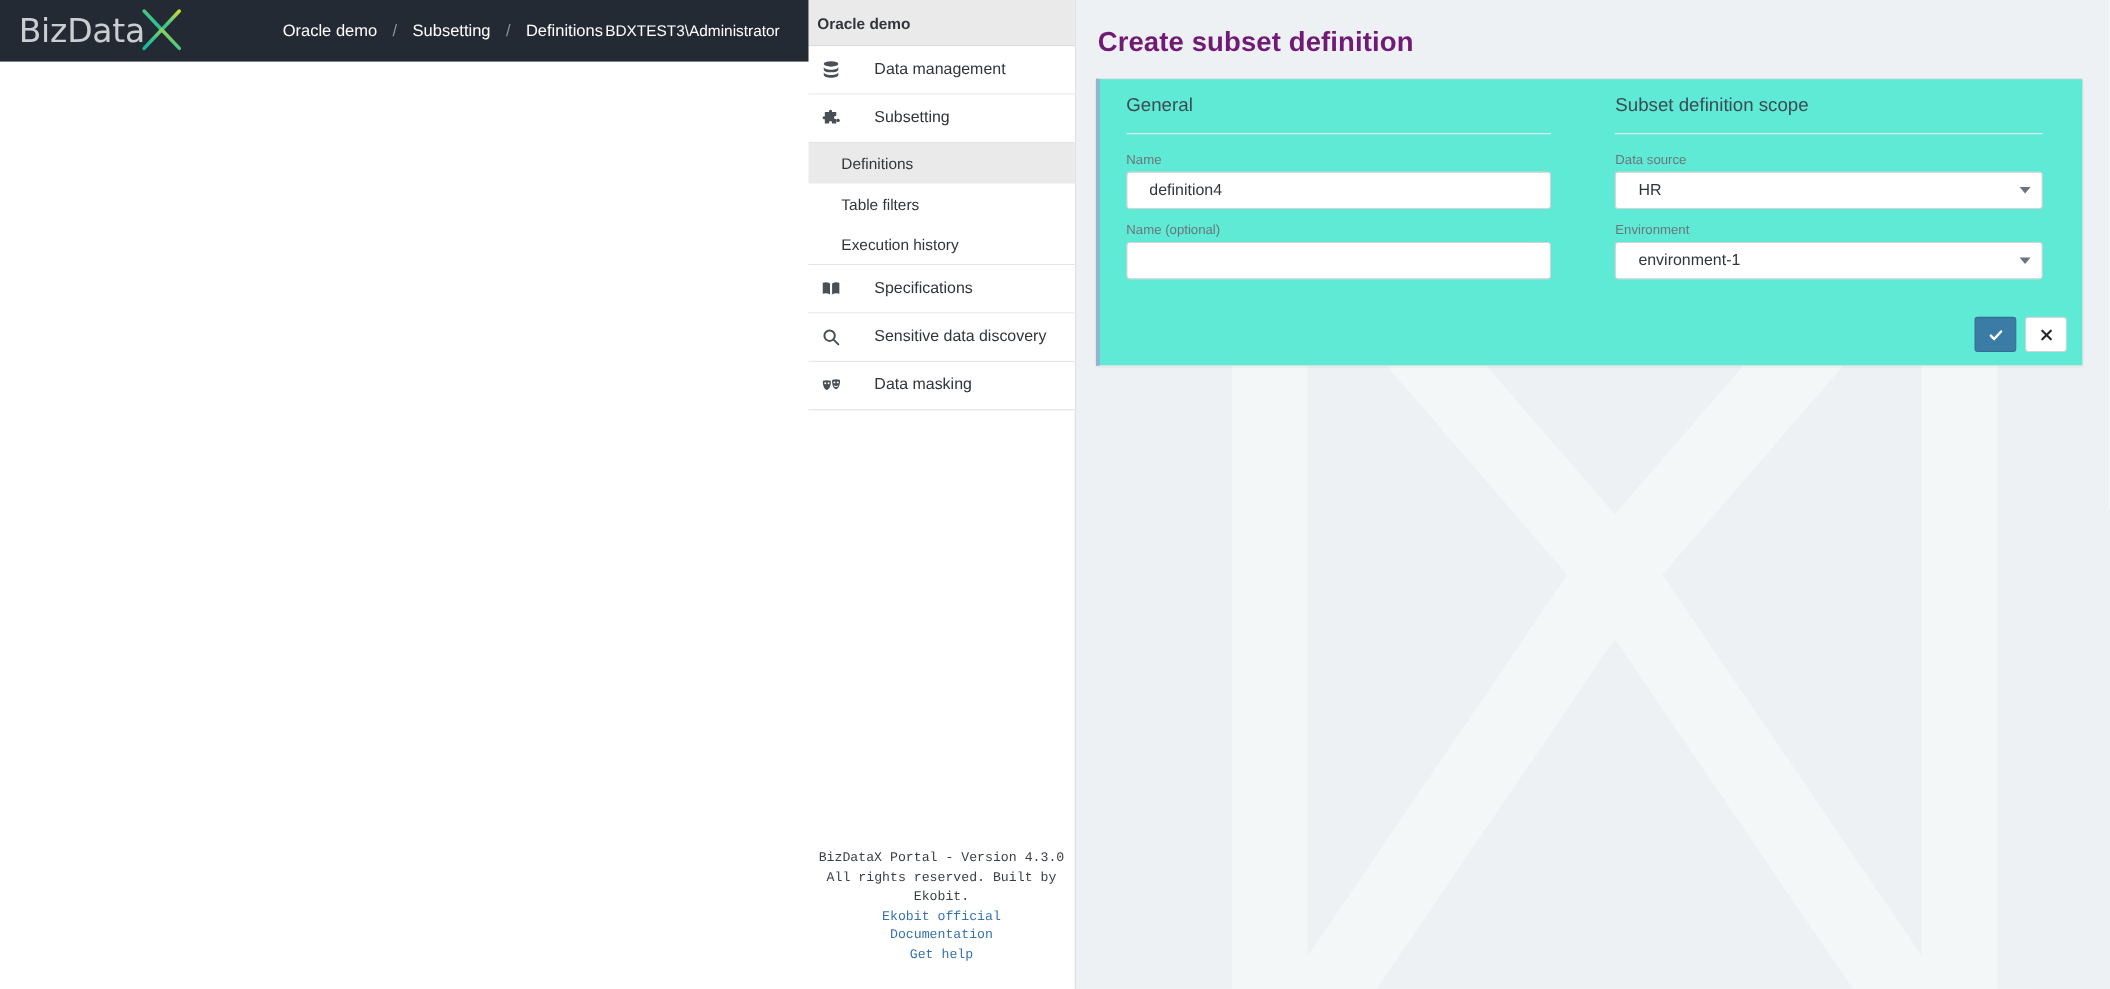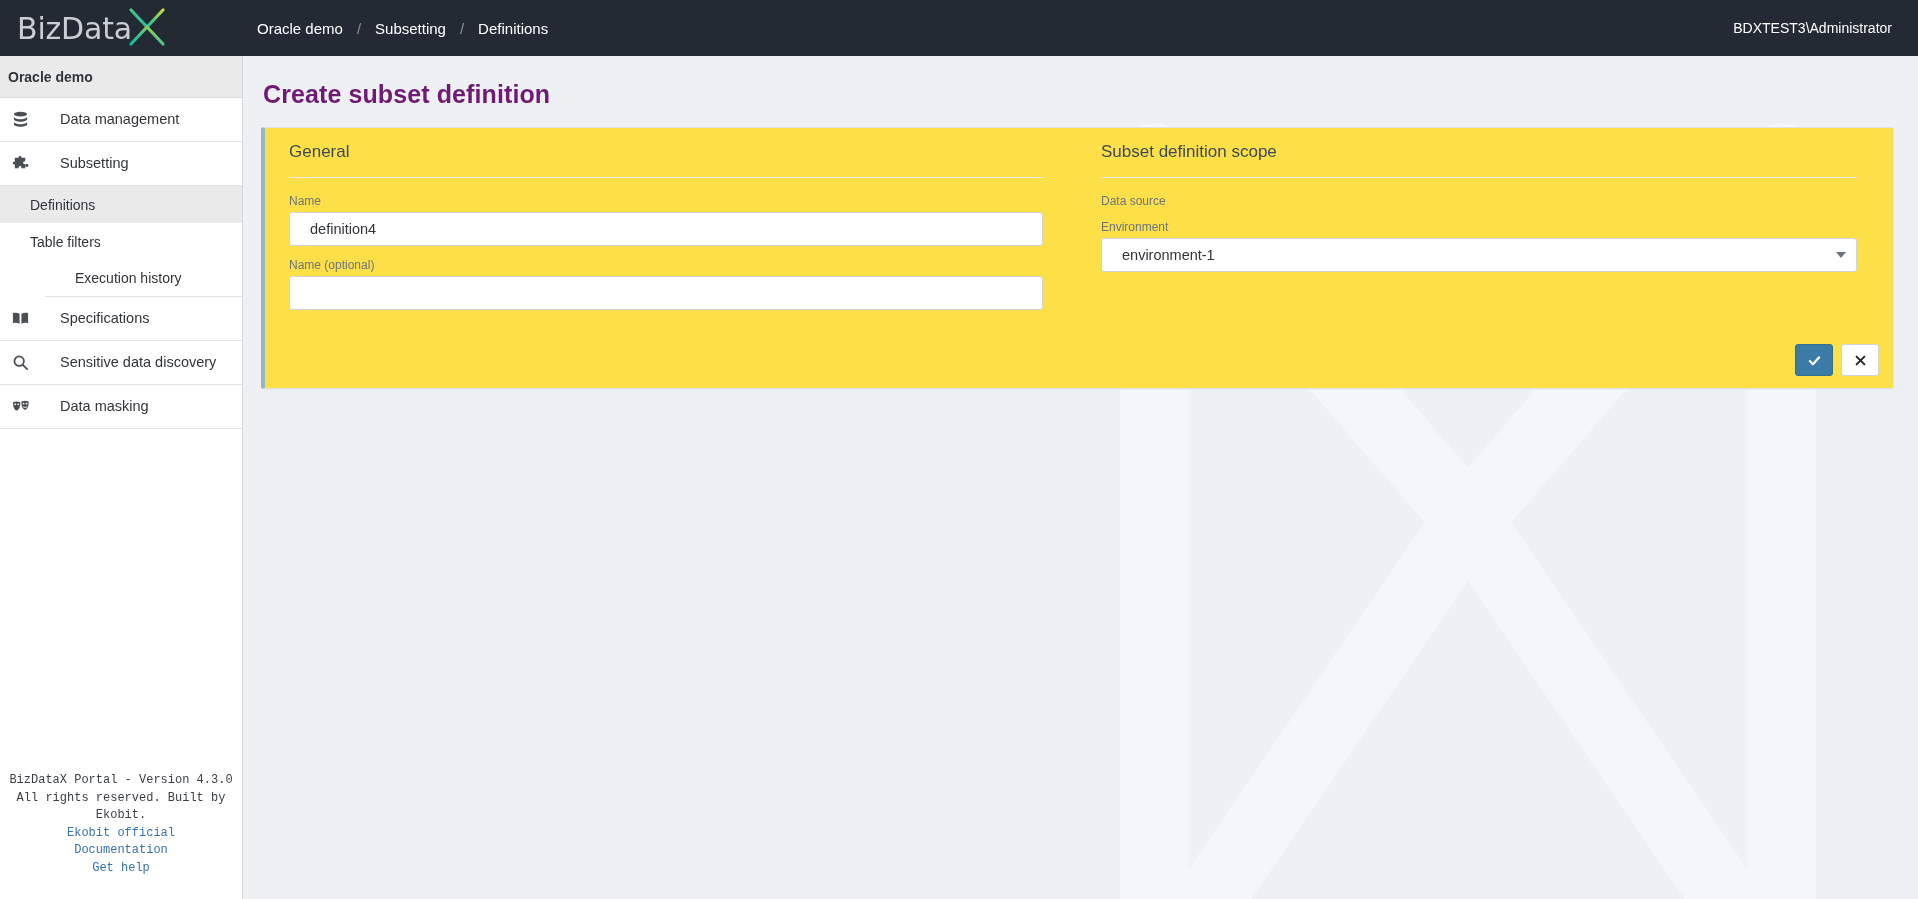--- a/index.html
+++ b/index.html
@@ -11,21 +11,21 @@
     overflow: hidden;
     font-family: "Liberation Sans", sans-serif;
     background: #ffffff;
   }
 
   .app {
     position: relative;
     width: 1918px;
     height: 899px;
     display: flex;
-    flex-direction: column;
+    flex-direction: row;
   }
 
   
   .topbar {
     height: 56px;
     min-height: 56px;
     background: #242a33;
     display: flex;
     align-items: center;
     position: relative;
@@ -132,21 +132,21 @@
     cursor: pointer;
     background: #ffffff;
     gap: 12px;
   }
   .side-item.sub {
     padding-left: 30px;
     border-bottom: none;
     height: 37px;
     font-size: 14px;
   }
-  .side-item.sub.last { border-bottom: 1px solid #e2e4e6; margin-left: 45px; }
+  .side-item.sub.last { border-bottom: 1px solid #e2e4e6; }
   .side-item.active { background: #eaeaea; }
 
   .side-icon {
     width: 26px;
     min-width: 26px;
     display: flex;
     align-items: center;
     justify-content: flex-start;
     margin-right: 10px;
     color: #4a4f55;
@@ -196,21 +196,21 @@
 
   .page-title {
     font-size: 25px;
     font-weight: bold;
     color: #701a75;
     letter-spacing: 0.1px;
     margin: 0 0 18px 2px;
   }
 
   .card {
-    background: #fde047;
+    background: #5eead4;
     border: 1px solid #dfe3e6;
     border-left: 4px solid #8fb8ce;
     border-radius: 2px;
     display: flex;
     flex-wrap: wrap;
     position: relative;
     padding-bottom: 0;
     box-shadow: 0 1px 1px rgba(0,0,0,0.03);
   }
 
@@ -465,20 +465,26 @@
               <label class="field-label">Name (optional)</label>
               <input class="input" type="text" value="" style="">
             </div>
           </div>
 
           <div class="col col-right">
             <div class="col-title">Subset definition scope</div>
 
             <div class="field">
               <label class="field-label">Data source</label>
+              <div class="select-wrap">
+                <select class="select">
+                  <option>HR</option>
+                </select>
+                <span class="caret"></span>
+              </div>
             </div>
 
             <div class="field">
               <label class="field-label">Environment</label>
               <div class="select-wrap">
                 <select class="select">
                   <option>environment-1</option>
                 </select>
                 <span class="caret"></span>
               </div>

